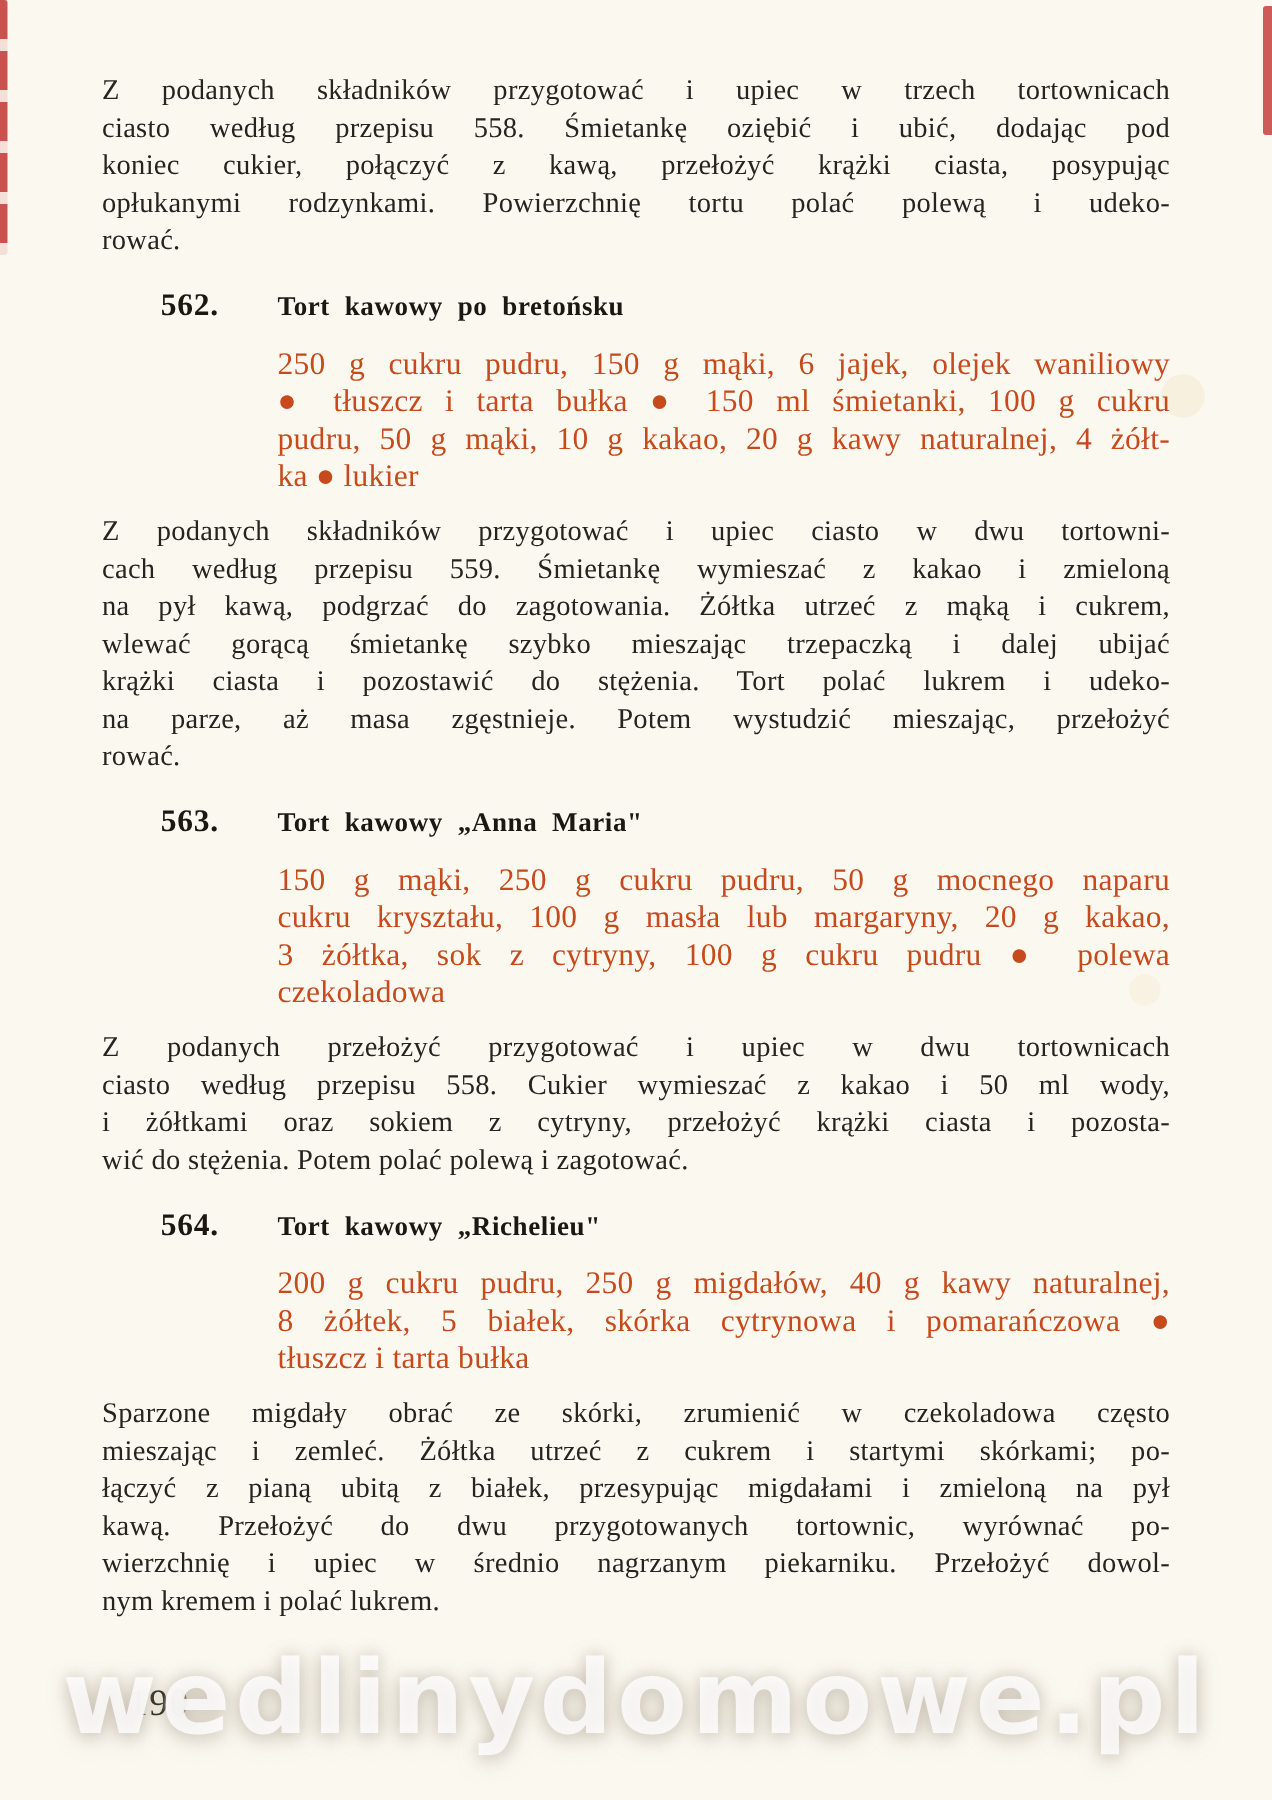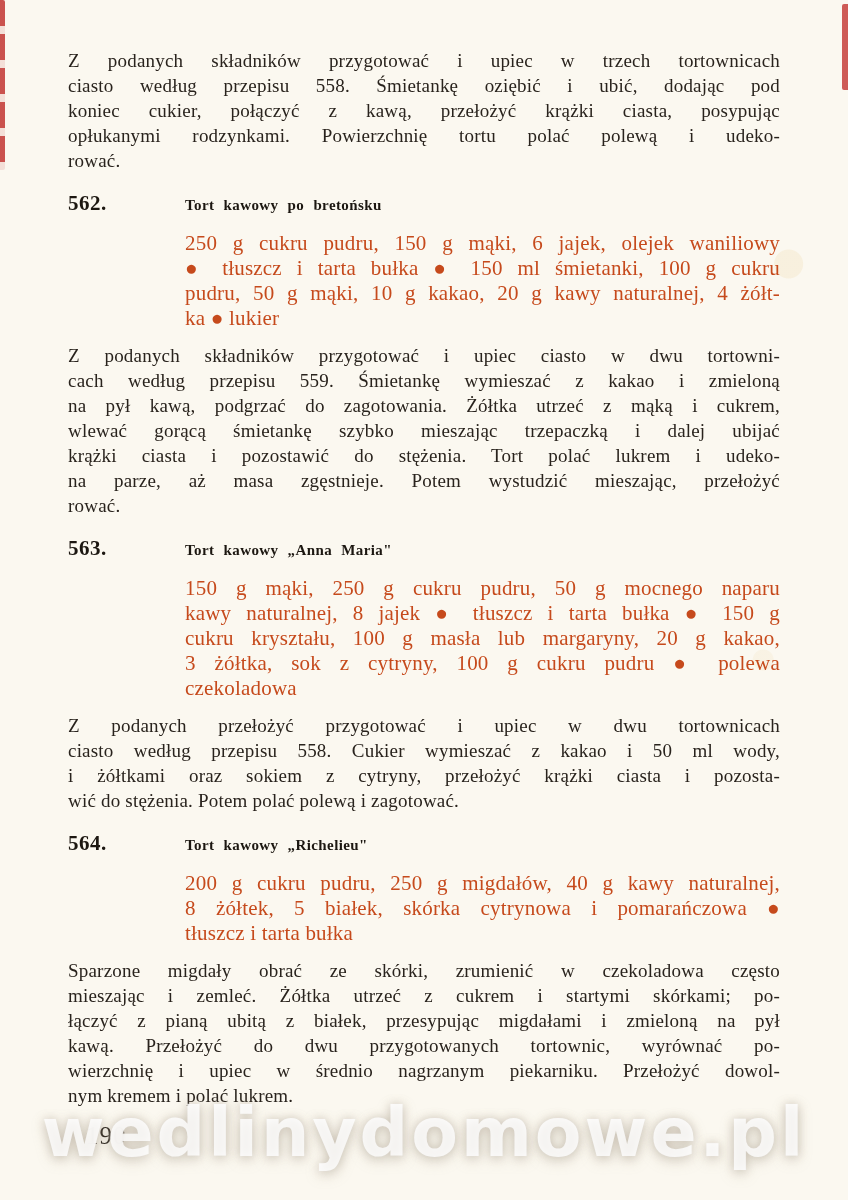--- a/index.html
+++ b/index.html
@@ -57,22 +57,22 @@
 
   .recipe-heading {
     display: flex;
     align-items: baseline;
     margin: 18px 0 14px 0;
     font-weight: bold;
     font-size: 21px;
     line-height: 24px;
     color: #1c1711;
   }
-  .recipe-number { width: 117px; flex: 0 0 117px; letter-spacing: 0.5px; }
-  .recipe-title { flex: 1; word-spacing: 5px; letter-spacing: 0.4px; margin: 0; font-size: 15px; }
+  .recipe-number { width: 117px; flex: 0 0 117px; letter-spacing: 0.5px; text-align: center; }
+  .recipe-title { flex: 1; word-spacing: 5px; letter-spacing: 0.4px; margin: 0; font-size: 18px; }
 
   .ingredients {
     margin: 0 0 12px 0;
     padding-left: 117px;
     font-size: 21px;
     line-height: 25px;
     letter-spacing: 0.2px;
     color: var(--accent);
   }
 
@@ -145,21 +145,20 @@
         </p>
     </section>
 
     <section class="recipe">
       <div class="recipe-heading">
         <span class="recipe-number">563.</span>
         <h2 class="recipe-title">Tort kawowy „Anna Maria"</h2>
       </div>
       <p class="ingredients">
           <span class="tline">150 g mąki, 250 g cukru pudru, 50 g mocnego naparu</span>
-          <span class="tline">kawy naturalnej, 8 jajek ● tłuszcz i tarta bułka ● 150 g</span>
           <span class="tline">cukru kryształu, 100 g masła lub margaryny, 20 g kakao,</span>
           <span class="tline">3 żółtka, sok z cytryny, 100 g cukru pudru ● polewa</span>
           <span class="tline last">czekoladowa</span>
         </p>
       <p class="para">
           <span class="tline">Z podanych przełożyć przygotować i upiec w dwu tortownicach</span>
           <span class="tline">ciasto według przepisu 558. Cukier wymieszać z kakao i 50 ml wody,</span>
           <span class="tline">i żółtkami oraz sokiem z cytryny, przełożyć krążki ciasta i pozosta-</span>
           <span class="tline last">wić do stężenia. Potem polać polewą i zagotować.</span>
         </p>

